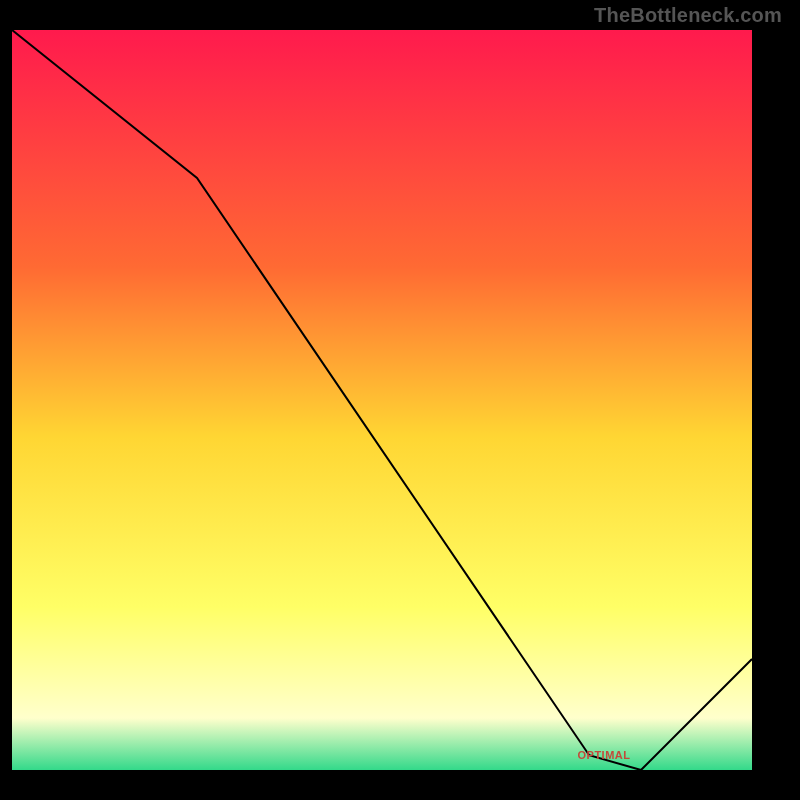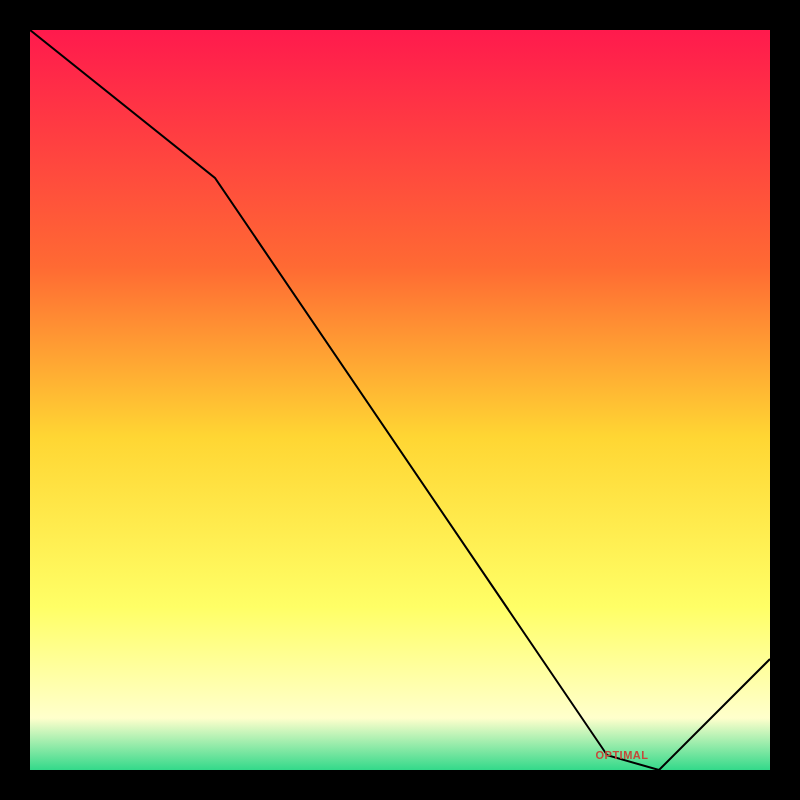--- a/index.html
+++ b/index.html
@@ -21,21 +21,21 @@
     position: absolute;
     top: 4px;
     right: 18px;
     color: #555;
     font-size: 20px;
     font-weight: bold;
     letter-spacing: 0.2px;
   }
   .plot-area {
     position: absolute;
-    left: 30px;
+    left: 12px;
     top: 30px;
     width: 740px;
     height: 720px;
   }
   svg {
     display: block;
   }
   .series-line {
     fill: none;
     stroke: #000;
@@ -44,20 +44,21 @@
   .optimal-label {
     font: bold 11px Arial, sans-serif;
     fill: #c34a3a;
     letter-spacing: 0.5px;
   }
 </style>
 </head>
 <body>
 
 <div class="frame">
+  <div class="watermark">TheBottleneck.com</div>
 
   <div class="plot-area">
     <svg id="chart-svg" width="740" height="740" viewBox="0 0 740 740">
       <defs>
         <linearGradient id="bg-grad" x1="0" y1="0" x2="0" y2="1">
           <stop id="g0" offset="0%" stop-color="#ff1a4d"></stop>
           <stop id="g1" offset="32%" stop-color="#ff6a33"></stop>
           <stop id="g2" offset="55%" stop-color="#ffd633"></stop>
           <stop id="g3" offset="78%" stop-color="#ffff66"></stop>
           <stop id="g4" offset="93%" stop-color="#ffffcc"></stop>

